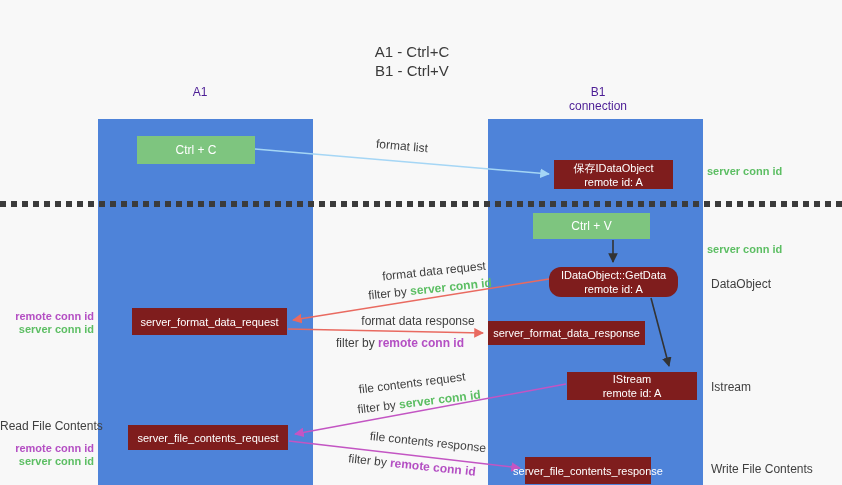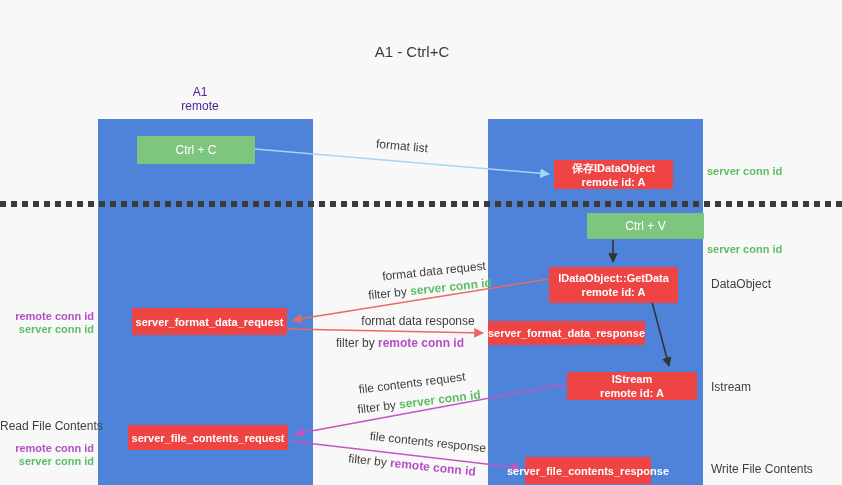--- a/index.html
+++ b/index.html
@@ -18,41 +18,45 @@
   .col-rect {position:absolute; top:87px; width:215px; height:375px; background:#4e83d9;}
   .divider {
     position:absolute; left:0; top:169px; width:842px; height:6px;
     background:repeating-linear-gradient(90deg,#3b3b3b 0 6px,transparent 6px 11px);
   }
   .node {
     position:absolute; display:flex; flex-direction:column; align-items:center;
     justify-content:center; color:#ffffff; text-align:center;
   }
   .node.green {background:#7ec57f; font-size:12px;}
-  .node.orange {background:#ef4444; font-size:11px; line-height:14px;font-weight:bold;}
+  .node.orange {background:#7f1d1d; font-size:11px; line-height:14px;}
   .elabel {position:absolute; text-align:center; font-size:12px; color:#3f3f3f; white-space:nowrap; transform-origin:center;}
   .side-label {position:absolute; font-size:12px; color:#3f3f3f; white-space:nowrap;}
   .conn-pair {position:absolute; text-align:right; font-size:11px; line-height:13px; font-weight:bold; white-space:nowrap;}
   .green-text {color:#5cbe63; font-weight:bold;}
   .purple-text {color:#b44fc3; font-weight:bold;}
   .small-bold {font-size:11px; font-weight:bold;}
   svg.arrows {position:absolute; left:0; top:0; pointer-events:none;}
 </style>
 </head>
 <body>
 
 <div class="canvas">
 
   <div class="title">
     <div>A1 - Ctrl+C</div>
+    <div>B1 - Ctrl+V</div>
   </div>
 
   <div class="col-header" style="left:130px;">
     <div>A1</div>
-    <div>remote</div>
+  </div>
+  <div class="col-header" style="left:528px;">
+    <div>B1</div>
+    <div>connection</div>
   </div>
 
   <div class="col-rect" style="left:98px;"></div>
   <div class="col-rect" style="left:488px;"></div>
 
   <div class="divider"></div>
 
   <svg class="arrows" width="842" height="485" viewBox="0 0 842 485">
     <defs>
       <marker id="mLB" viewBox="0 0 10 10" refX="9" refY="5" markerWidth="6.5" markerHeight="6.5" orient="auto">
@@ -79,25 +83,25 @@
 
   <div class="node green" style="left:137px; top:104px; width:118px; height:28px;">
     <div>Ctrl + C</div>
   </div>
 
   <div class="node orange" style="left:554px; top:128px; width:119px; height:29px;">
     <div>保存IDataObject</div>
     <div>remote id: A</div>
   </div>
 
-  <div class="node green" style="left:587px; top:181px; width:117px; height:26px;">
+  <div class="node green" style="left:533px; top:181px; width:117px; height:26px;">
     <div>Ctrl + V</div>
   </div>
 
-  <div class="node orange" style="left:549px; top:235px; width:129px; height:36px;">
+  <div class="node orange" style="left:549px; top:235px; width:129px; height:30px;border-radius:12px;">
     <div>IDataObject::GetData</div>
     <div>remote id: A</div>
   </div>
 
   <div class="node orange" style="left:132px; top:276px; width:155px; height:27px;">
     <div>server_format_data_request</div>
   </div>
 
   <div class="node orange" style="left:488px; top:289px; width:157px; height:24px;">
     <div>server_format_data_response</div>

